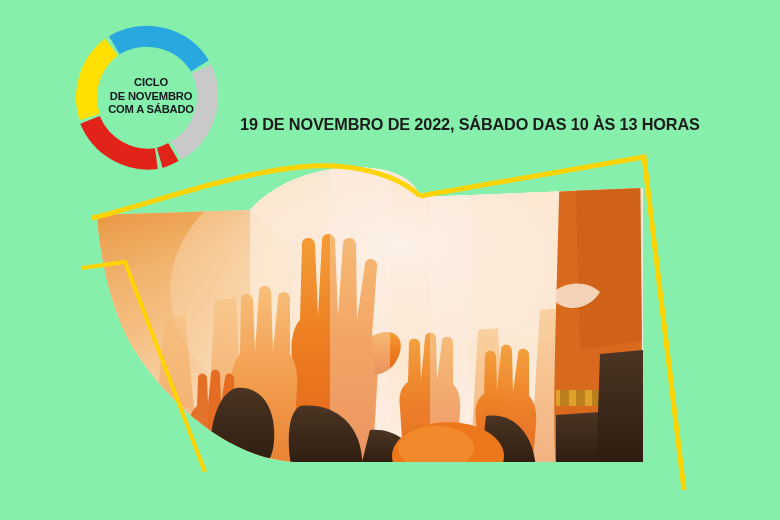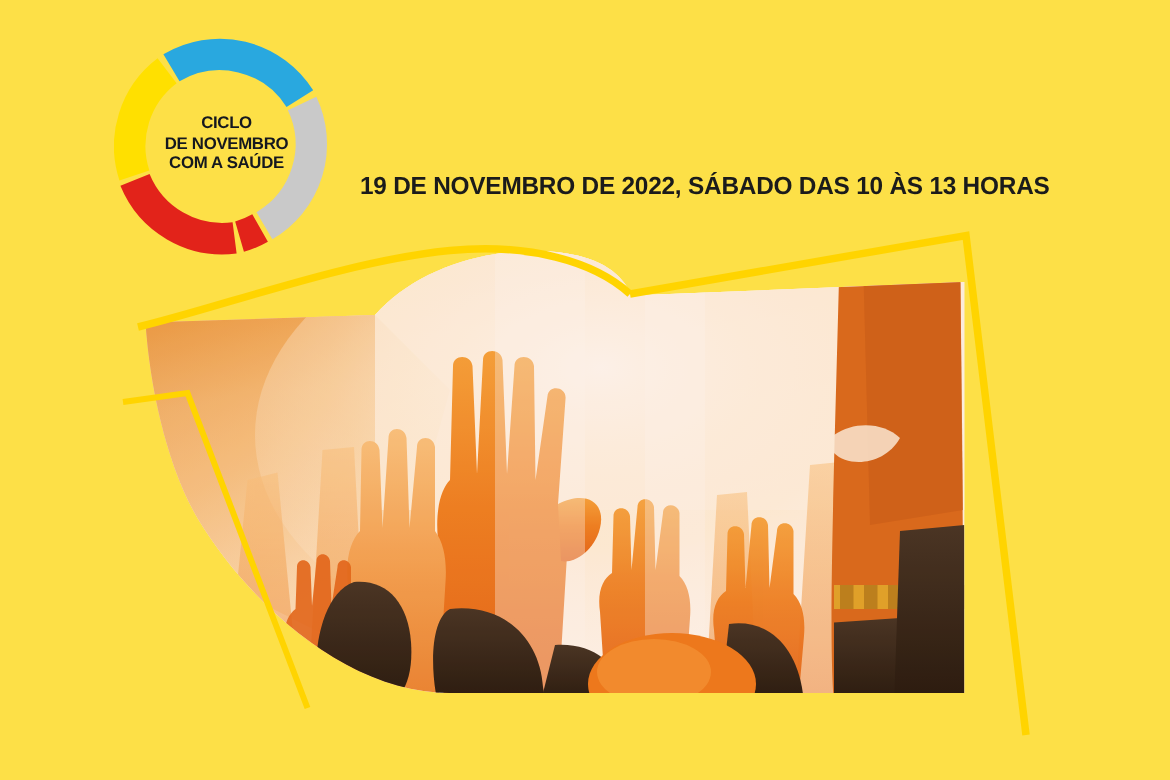--- a/index.html
+++ b/index.html
@@ -1,18 +1,18 @@
 <!DOCTYPE html>
 <html><head>
 <meta charset="utf-8">
 <style>
   html,body{margin:0;padding:0;background:#ffffff;}
   body{width:780px;height:520px;overflow:hidden;
        font-family:"Liberation Sans",sans-serif;}
-  #poster{position:relative;width:780px;height:520px;background:#fde047;}
+  #poster{position:relative;width:780px;height:520px;background:#86efac;}
 
   
   #logo{position:absolute;left:76px;top:22px;width:150px;height:148px;}
   #logo svg{display:block;width:150px;height:148px;}
   .logo-text{position:absolute;left:0;top:0;width:150px;height:148px;
              display:flex;flex-direction:column;align-items:center;
              justify-content:center;gap:1px;pointer-events:none;}
   .logo-text div{font-size:11.2px;font-weight:bold;color:#15181f;
                  letter-spacing:-0.2px;line-height:12.6px;white-space:nowrap;
                  text-align:center;}
@@ -49,21 +49,21 @@
         <path stroke="#c9c9c9" d="M 125.4 47.0 A 63 63 0 0 1 100.3 128.5"></path>
 
         <path stroke="#e2231a" d="M 97.4 130.0 A 63 63 0 0 1 83.7 135.8"></path>
 
         <path stroke="#e2231a" d="M 80.4 136.6 A 63 63 0 0 1 14.0 97.9"></path>
       </g>
     </svg>
     <div class="logo-text">
       <div class="lt1">CICLO</div>
       <div>DE NOVEMBRO</div>
-      <div>COM A SAÚDE</div>
+      <div>COM A SÁBADO</div>
     </div>
   </div>
 
   <div id="dateline">19 DE NOVEMBRO DE 2022, SÁBADO DAS 10 ÀS 13 HORAS</div>
 
   <div id="art">
     <svg viewBox="0 0 780 380" xmlns="http://www.w3.org/2000/svg">
       <defs>
 
         <clipPath id="photoMask">

